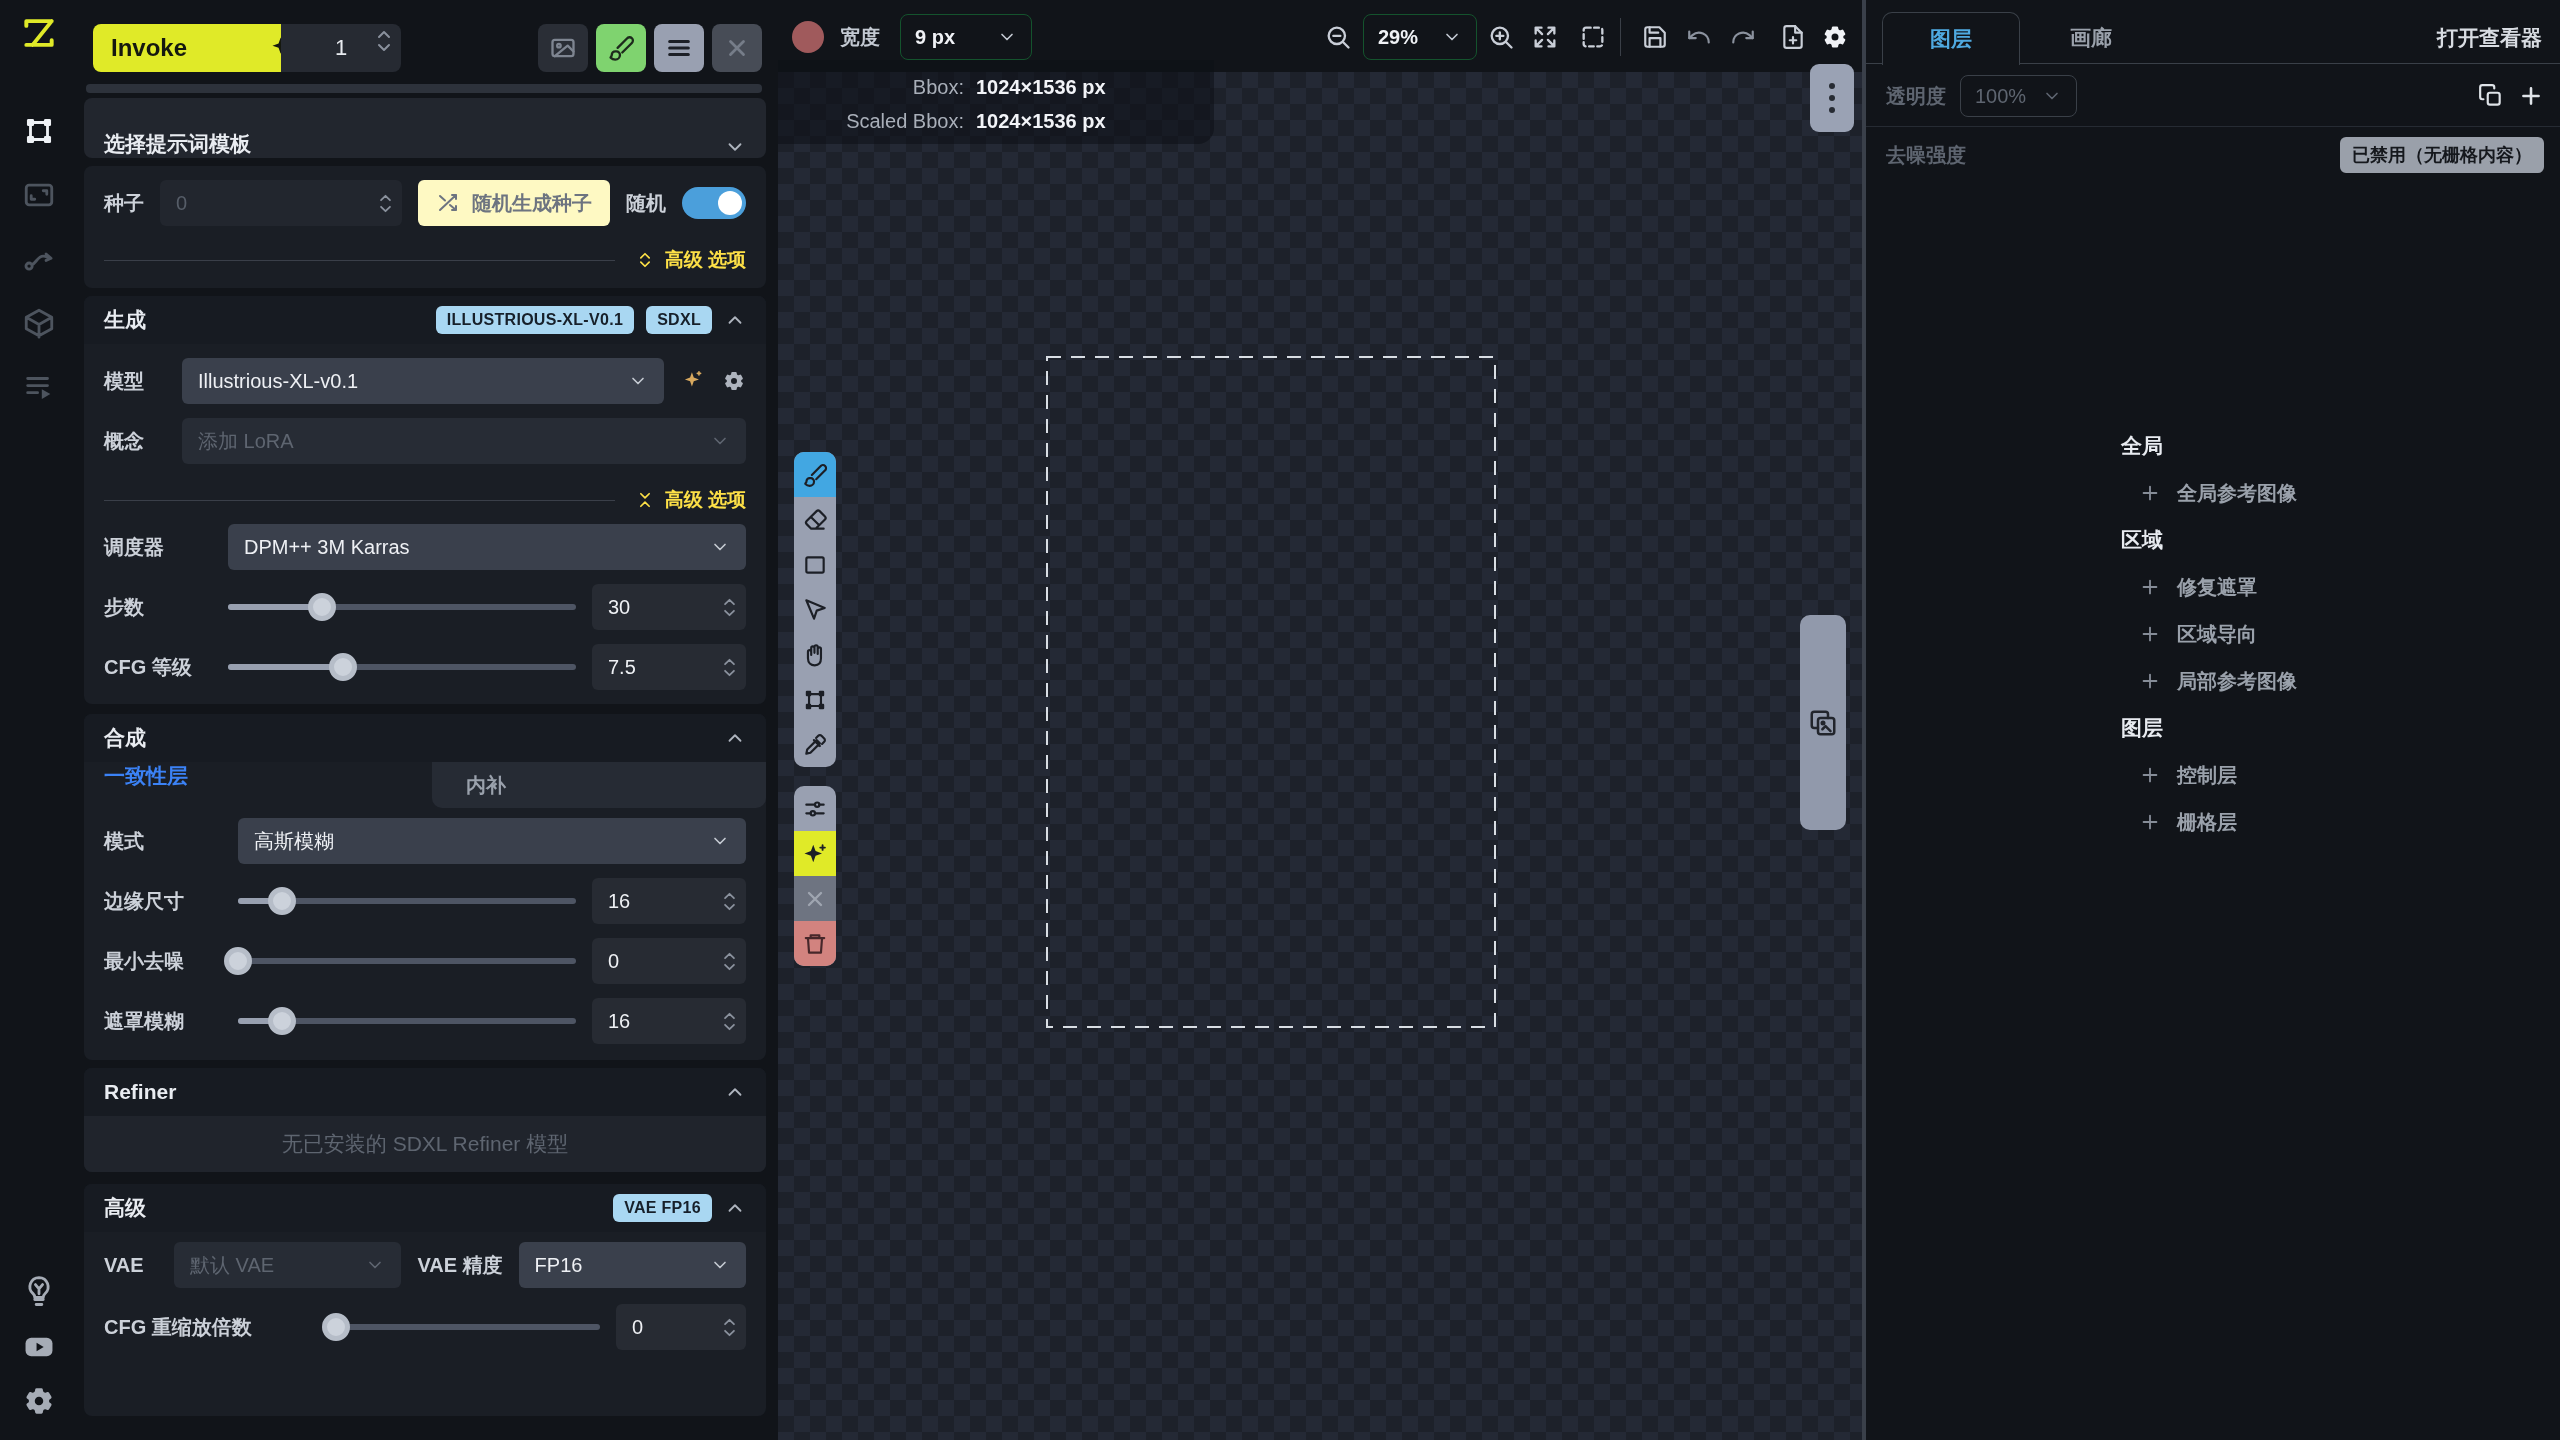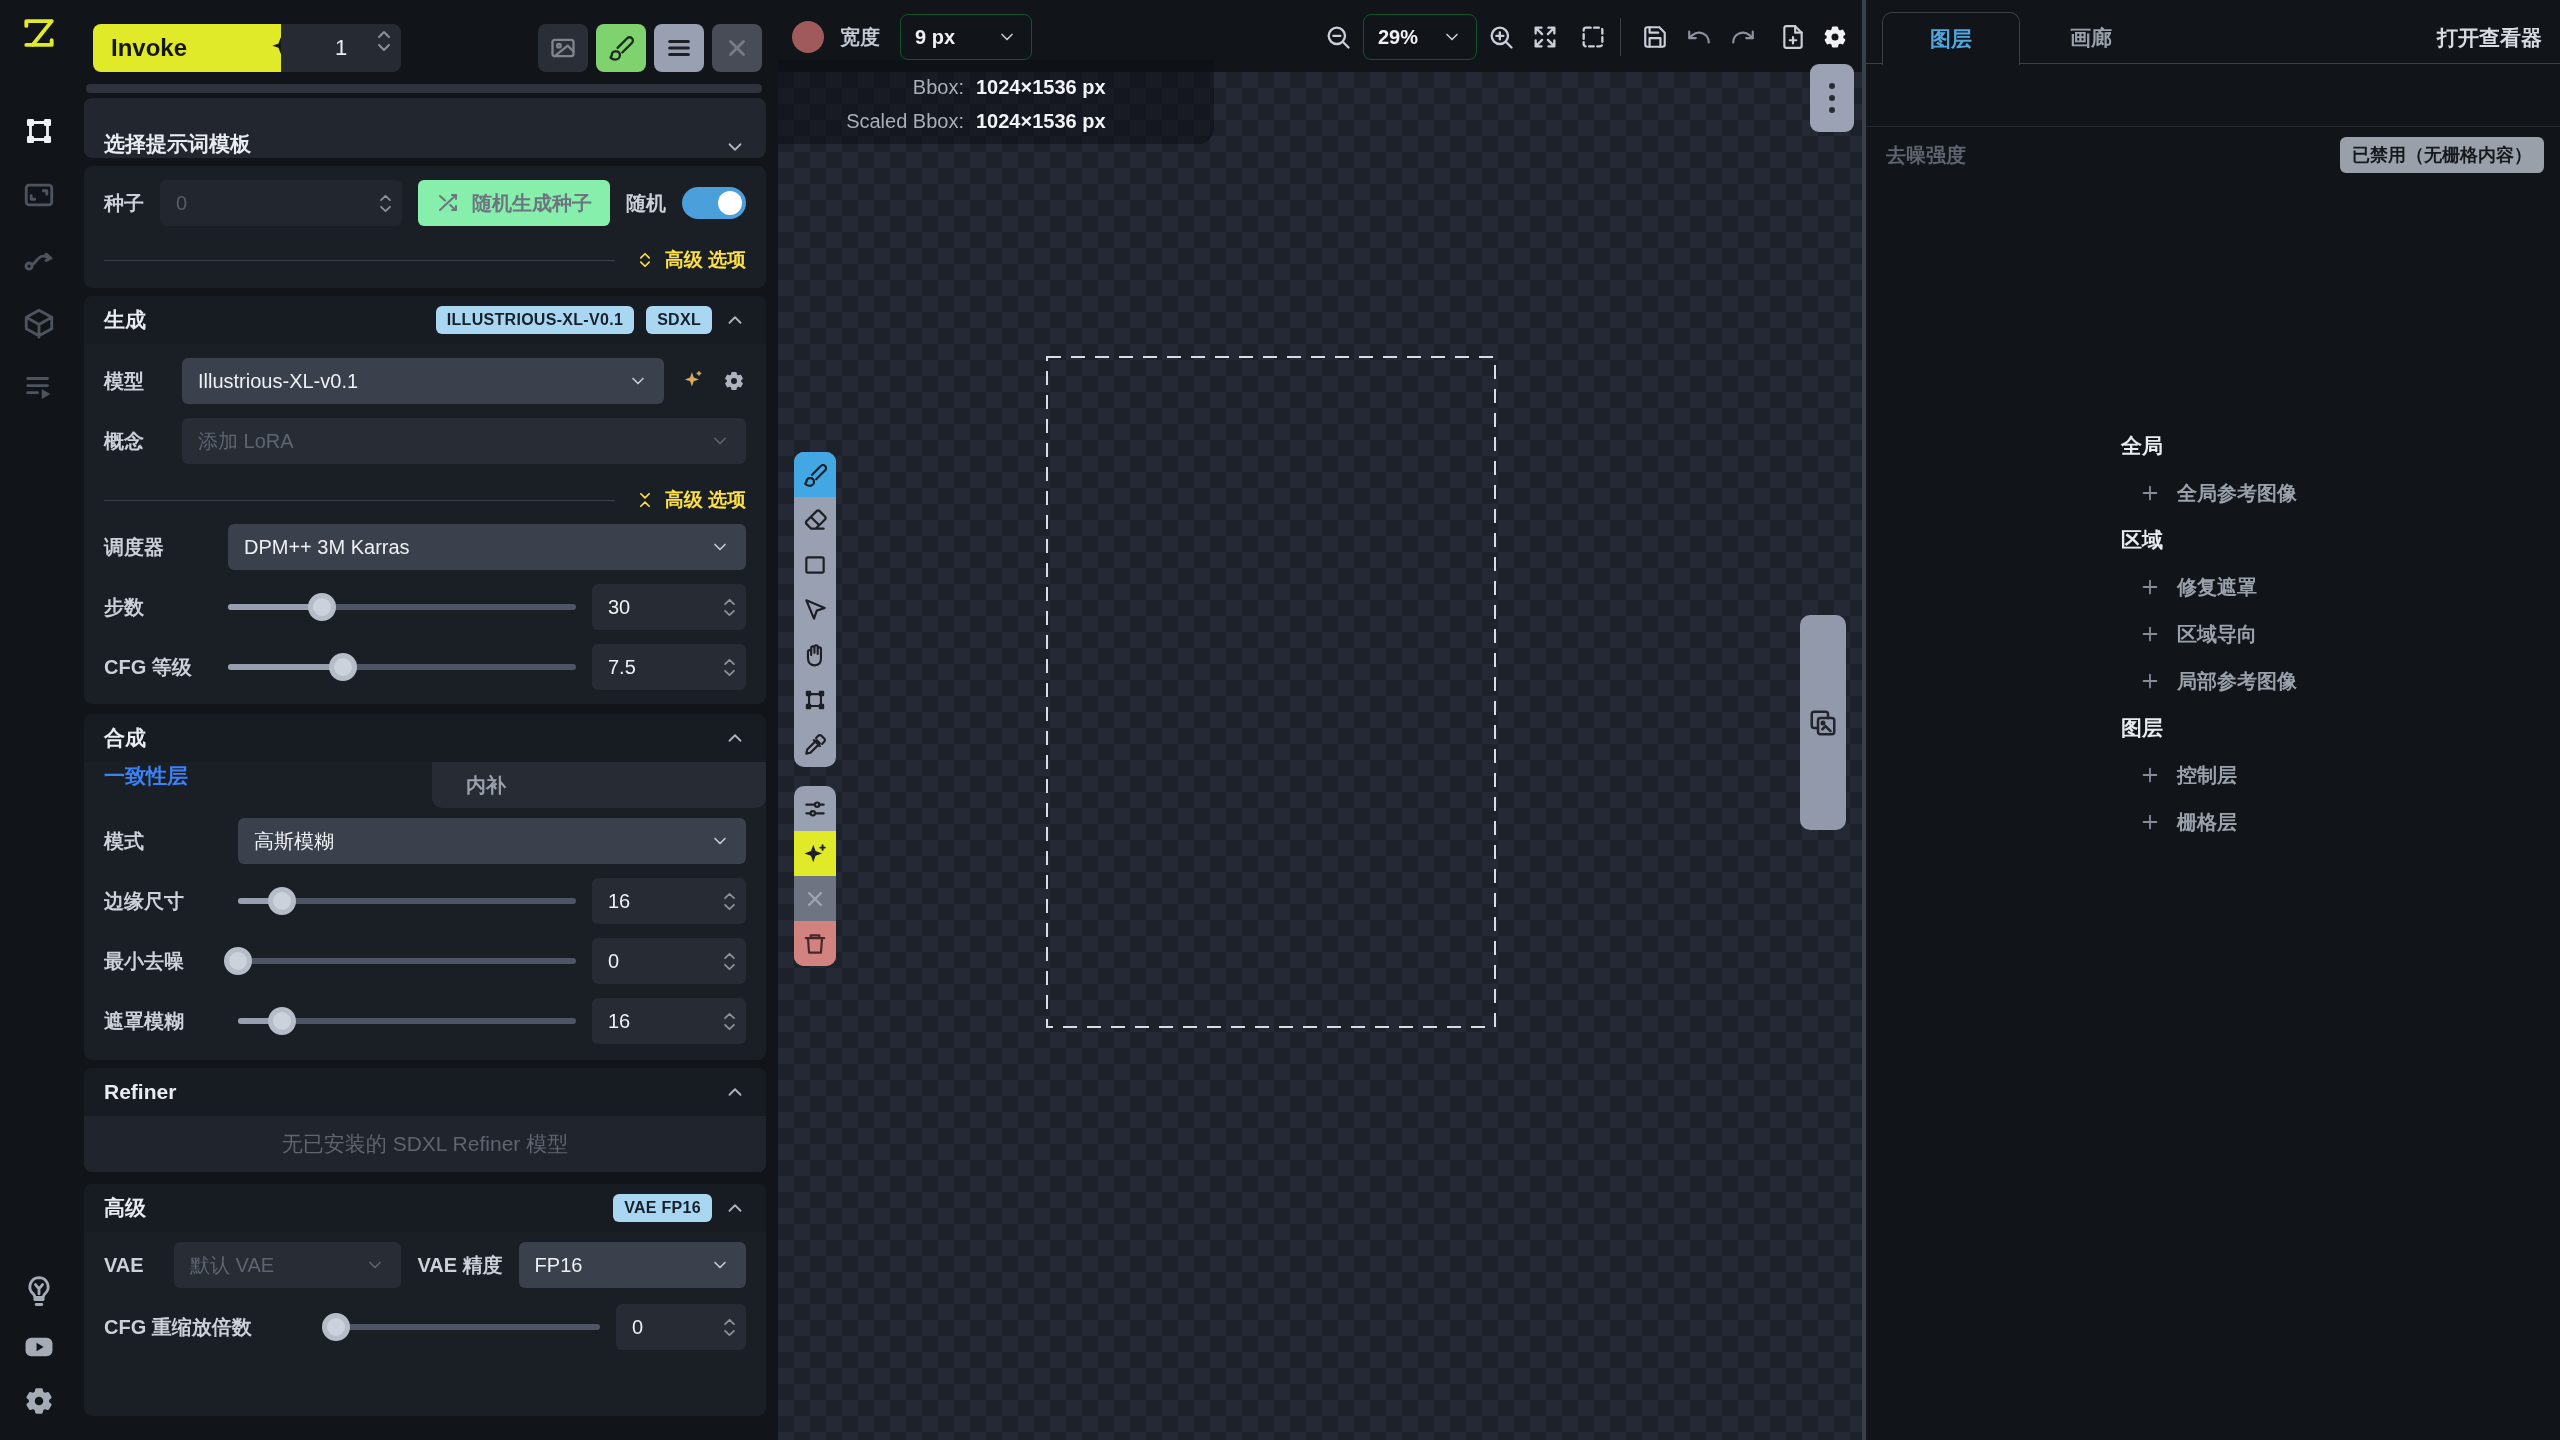--- a/index.html
+++ b/index.html
@@ -49,21 +49,21 @@
   .track{position:absolute;left:0;right:0;top:20px;height:6px;border-radius:3px;background:#4e5564}
   .fill{height:6px;border-radius:3px;background:#98a0b0}
   .knob{position:absolute;top:-11px;width:28px;height:28px;border-radius:50%;background:#ccd2db;border:5px solid #b6bdc8;box-sizing:border-box;transform:translateX(-14px)}
   .toggle{width:64px;height:32px;border-radius:16px;background:#4e5560;position:relative;flex:none}
   .toggle .tknob{position:absolute;top:4px;left:4px;width:24px;height:24px;border-radius:50%;background:#fff}
   .toggle.on{background:#4b9fdb}
   .toggle.on .tknob{left:auto;right:4px}
   .badge-blue{background:#a9d7f2;color:#17202a;font-weight:bold;font-size:16px;padding:5px 11px;border-radius:6px;letter-spacing:.3px;white-space:nowrap}
   .advrow{position:absolute;left:20px;right:20px;height:32px;display:flex;align-items:center;gap:10px;color:#fde047;font-weight:bold;font-size:19px}
   .advline{flex:1;height:1px;background:#3a3f49;margin-right:10px}
-  .shuffle-btn{height:46px;background:#86efac;border-radius:6px;display:flex;align-items:center;gap:12px;padding:0 18px;color:#6d7480;font-weight:bold;font-size:20px;white-space:nowrap}
+  .shuffle-btn{height:46px;background:#fef9c3;border-radius:6px;display:flex;align-items:center;gap:12px;padding:0 18px;color:#6d7480;font-weight:bold;font-size:20px;white-space:nowrap}
   .comp-tab-inactive{position:absolute;left:348px;right:0;top:48px;height:46px;background:#262b34;border-radius:0 0 10px 10px;
      display:flex;align-items:center;padding:0 34px;color:#9aa1ac;font-weight:bold;font-size:20px}
   .comp-tab-active{position:absolute;left:20px;top:30px;height:46px;display:flex;align-items:flex-end;color:#3b82f6;font-weight:bold;font-size:21px}
   .refiner-empty{position:absolute;left:0;right:0;top:48px;bottom:0;background:#20242c;border-radius:0 0 8px 8px;
      display:flex;align-items:center;justify-content:center;color:#5e6570;font-size:21px}
 
   
   #canvas{position:absolute;left:778px;top:0;width:1084px;height:1440px}
   #checker{position:absolute;left:0;top:72px;right:0;bottom:0;background-color:#1d212a;
     background-image:
@@ -694,20 +694,40 @@
   <div id="rtab-active">
     <span>图层</span>
   </div>
   <div id="rtab-gallery">
     <span>画廊</span>
   </div>
   <div id="open-viewer">
     <span>打开查看器</span>
   </div>
 
+  <div id="opacity-row">
+    <span class="lbl dim">透明度</span>
+    <div class="mini-dd">
+      <span>100%</span>
+      <svg width="20" height="20" viewBox="0 0 24 24">
+          <path class="ic" d="M6 9l6 6 6-6"></path>
+        </svg>
+    </div>
+    <span style="margin-left:auto;color:#dfe3e8">
+      <svg width="26" height="26" viewBox="0 0 24 24">
+          <rect class="ic" x="9" y="9" width="11" height="11" rx="2"></rect>
+          <path class="ic" d="M5 15H4a2 2 0 0 1-2-2V4a2 2 0 0 1 2-2h9a2 2 0 0 1 2 2v1"></path>
+        </svg>
+    </span>
+    <span style="color:#dfe3e8">
+      <svg width="26" height="26" viewBox="0 0 24 24">
+          <path class="ic" style="stroke-width:2.4" d="M12 5v14M5 12h14"></path>
+        </svg>
+    </span>
+  </div>
 
   <div id="rp-div"></div>
 
   <div id="denoise-row">
     <span class="lbl dim">去噪强度</span>
     <span class="gray-badge">已禁用（无栅格内容）</span>
   </div>
 
   <div id="layer-list">
     <div class="grp-head">全局</div>

